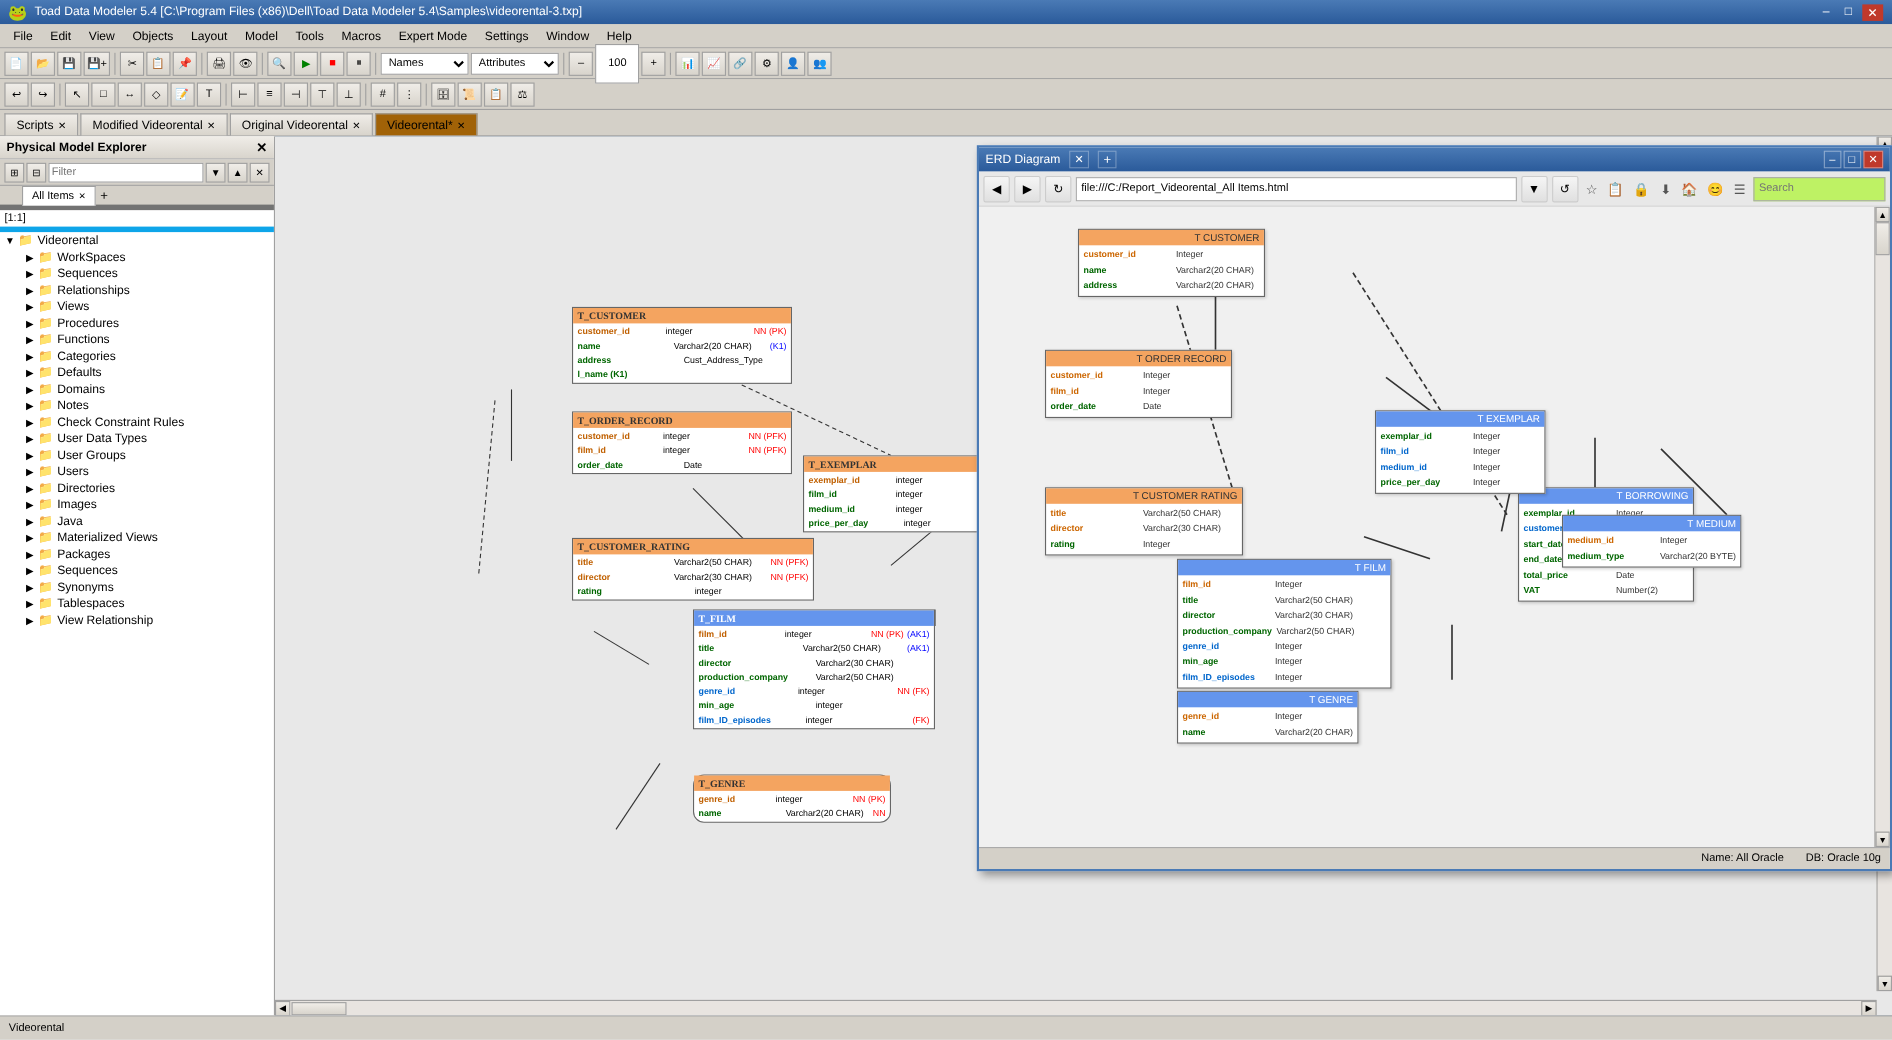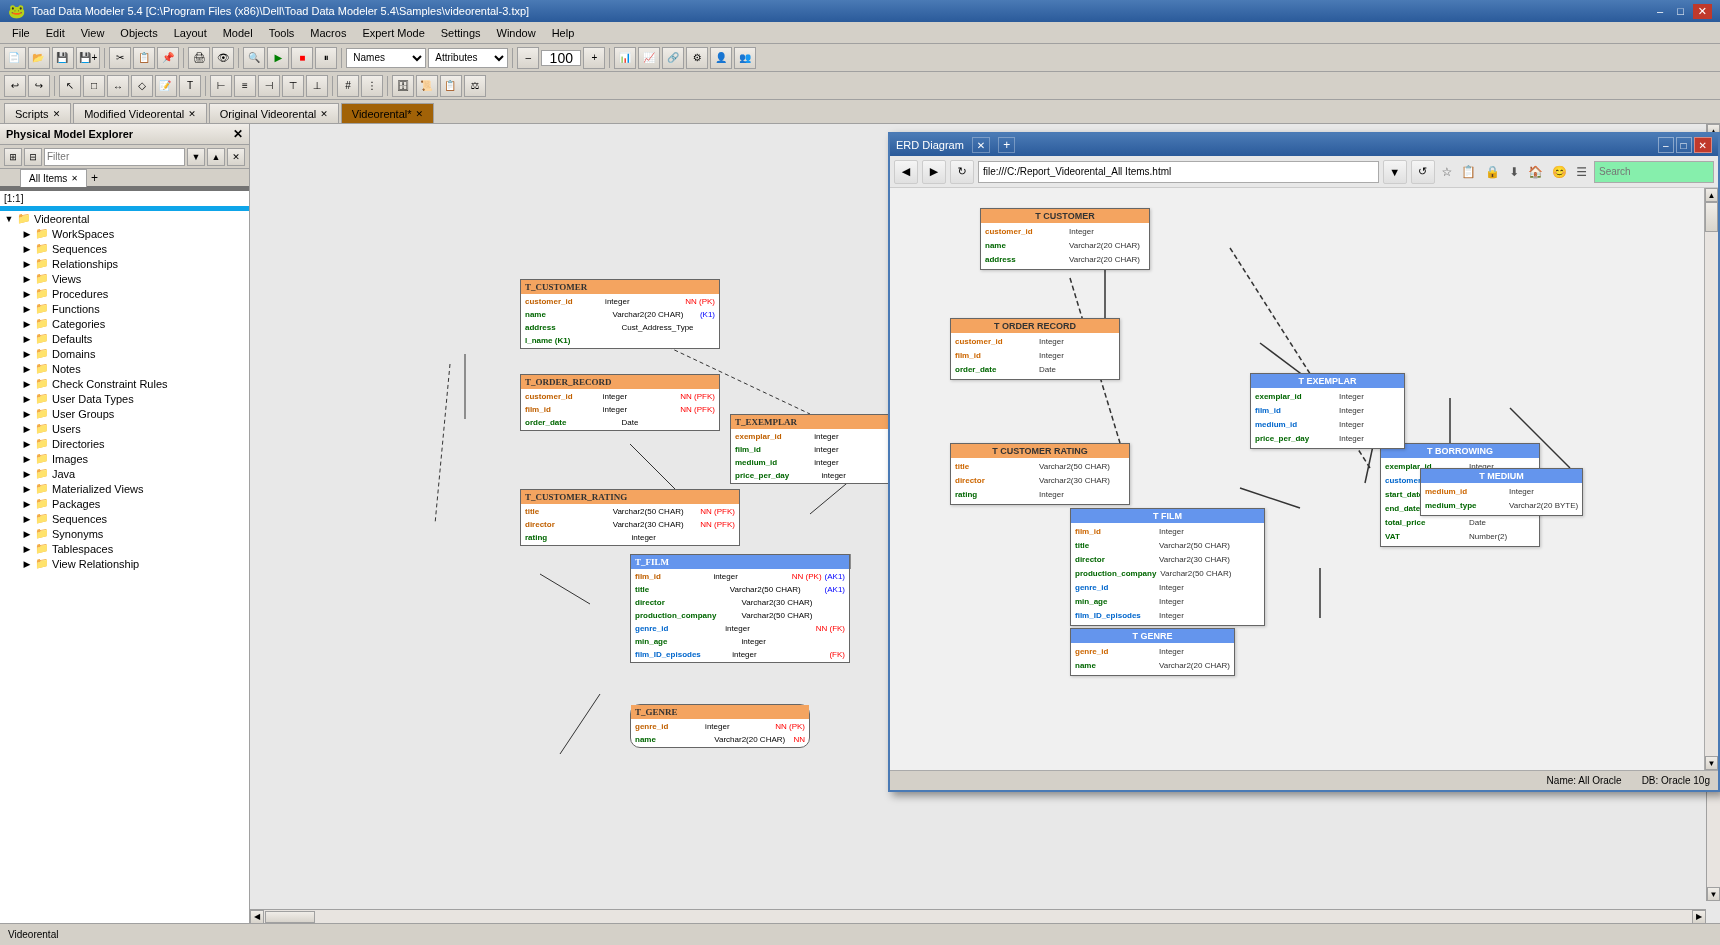--- a/index.html
+++ b/index.html
@@ -13,21 +13,21 @@
     
     
     .menu-bar { background: #d4d0c8; border-bottom: 1px solid #a0a0a0; height: 22px; display: flex; align-items: center; padding: 0 4px; }
     .menu-item { padding: 2px 8px; cursor: pointer; font-size: 11px; color: #000; }
     
     
     .toolbar { background: #d4d0c8; border-bottom: 1px solid #a0a0a0; height: 28px; display: flex; align-items: center; padding: 2px 4px; gap: 2px; flex-wrap: nowrap; }
     .toolbar-btn { background: linear-gradient(to bottom, #f0ede8, #d8d4cc); border: 1px solid #a0a0a0; height: 22px; min-width: 22px; cursor: pointer; display: flex; align-items: center; justify-content: center; font-size: 10px; padding: 0 2px; }
     .toolbar-sep { width: 1px; height: 20px; background: #a0a0a0; margin: 0 2px; }
     .toolbar-select { height: 20px; font-size: 10px; border: 1px solid #a0a0a0; background: white; padding: 0 2px; }
-    .toolbar-input { height: 16px; width: 60px; font-size: 14px; border: 1px solid #a0a0a0; padding: 0 2px; }
+    .toolbar-input { height: 36px; width: 60px; font-size: 10px; border: 1px solid #a0a0a0; padding: 0 2px; }
     
     
     .toolbar2 { background: #d4d0c8; border-bottom: 1px solid #a0a0a0; height: 28px; display: flex; align-items: center; padding: 2px 4px; gap: 2px; }
     
     
     .tab-bar { background: #d4d0c8; height: 24px; display: flex; align-items: flex-end; padding: 0 4px; border-bottom: 1px solid #a0a0a0; }
     .tab { background: linear-gradient(to bottom, #f0ede8, #d8d4cc); border: 1px solid #a0a0a0; border-bottom: none; padding: 2px 10px; cursor: pointer; font-size: 11px; display: flex; align-items: center; gap: 4px; margin-right: 2px; height: 20px; }
     .tab.active { background: #a16207; }
     .tab-close { font-size: 9px; cursor: pointer; }
     
@@ -68,33 +68,33 @@
     
     .browser-overlay { position: absolute; top: 8px; right: 0; width: 832px; height: 660px; background: white; border: 2px solid #4a7ab5; box-shadow: 4px 4px 8px rgba(0,0,0,0.4); display: flex; flex-direction: column; z-index: 10; }
     .browser-title-bar { background: linear-gradient(to bottom, #4a7ab5, #2a5a9a); color: white; height: 22px; display: flex; align-items: center; padding: 0 6px; justify-content: space-between; }
     .browser-title-btns { display: flex; gap: 2px; }
     .browser-title-btn { background: none; border: 1px solid rgba(255,255,255,0.4); color: white; cursor: pointer; font-size: 10px; padding: 0 4px; height: 16px; display: flex; align-items: center; }
     .browser-title-btn.red { background: #c0392b; }
     
     .browser-nav { background: #e8e8e8; border-bottom: 1px solid #ccc; height: 32px; display: flex; align-items: center; padding: 0 4px; gap: 4px; }
     .browser-nav-btn { background: linear-gradient(to bottom, #f5f5f5, #e0e0e0); border: 1px solid #ccc; height: 24px; min-width: 24px; cursor: pointer; display: flex; align-items: center; justify-content: center; font-size: 11px; border-radius: 2px; }
     .browser-url { flex: 1; height: 22px; border: 1px solid #aaa; font-size: 10px; padding: 0 4px; background: white; }
-    .browser-search-box { height: 22px; width: 120px; border: 1px solid #aaa; font-size: 10px; padding: 0 4px; background: #86efac; }
+    .browser-search-box { height: 22px; width: 120px; border: 1px solid #aaa; font-size: 10px; padding: 0 4px; background: #bef264; }
     .browser-icons { display: flex; gap: 3px; }
     .browser-icon-btn { background: none; border: none; cursor: pointer; font-size: 12px; color: #555; padding: 0 3px; }
     
     .browser-content { flex: 1; overflow: hidden; background: white; position: relative; }
     .browser-erd { width: 100%; height: 100%; position: relative; background: #f0f0f0; overflow: hidden; }
     
     
     .status-bar { background: #d4d0c8; border-top: 1px solid #a0a0a0; height: 22px; display: flex; align-items: center; padding: 0 8px; font-size: 10px; }
     
     
     .erd-table { position: absolute; border: 1px solid #666; background: white; font-size: 8px; min-width: 140px; box-shadow: 1px 1px 3px rgba(0,0,0,0.2); }
-    .erd-table-hdr { padding: 2px 20px; text-align: center; font-weight: bold; font-size: 9px; }
+    .erd-table-hdr { padding: 2px 4px; text-align: right; font-weight: normal; font-size: 9px; }
     .erd-table-hdr.salmon { background: #f4a460; color: #333; }
     .erd-table-hdr.blue { background: #6495ed; color: white; }
     .erd-table-body { padding: 2px 4px; }
     .erd-row { display: flex; gap: 4px; line-height: 14px; }
     .erd-col-name { font-weight: bold; color: #006600; min-width: 80px; }
     .erd-col-name.pk { color: #cc6600; }
     .erd-col-name.fk { color: #0066cc; }
     .erd-col-type { color: #333; }
     
     

